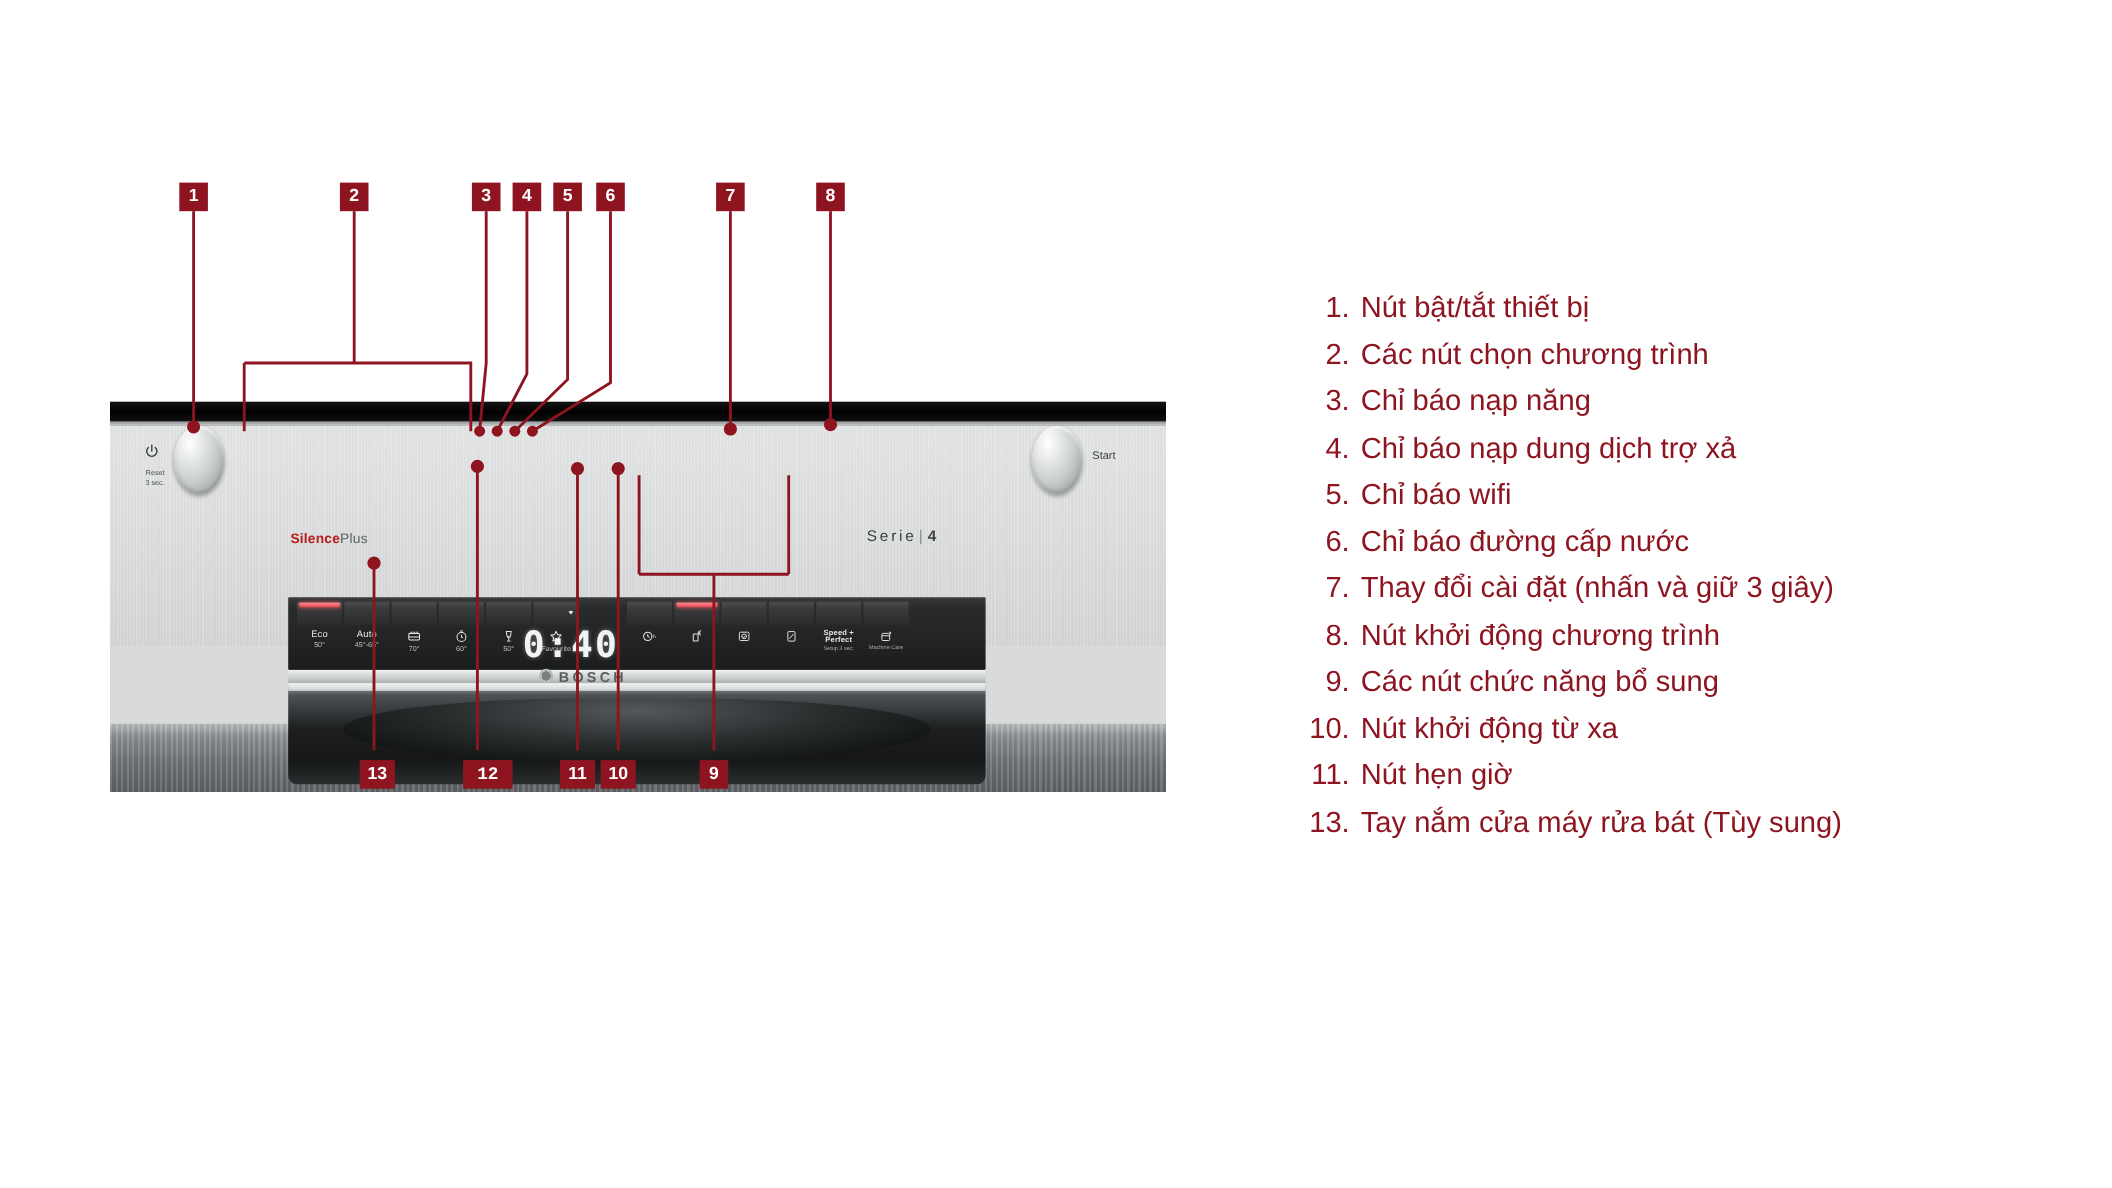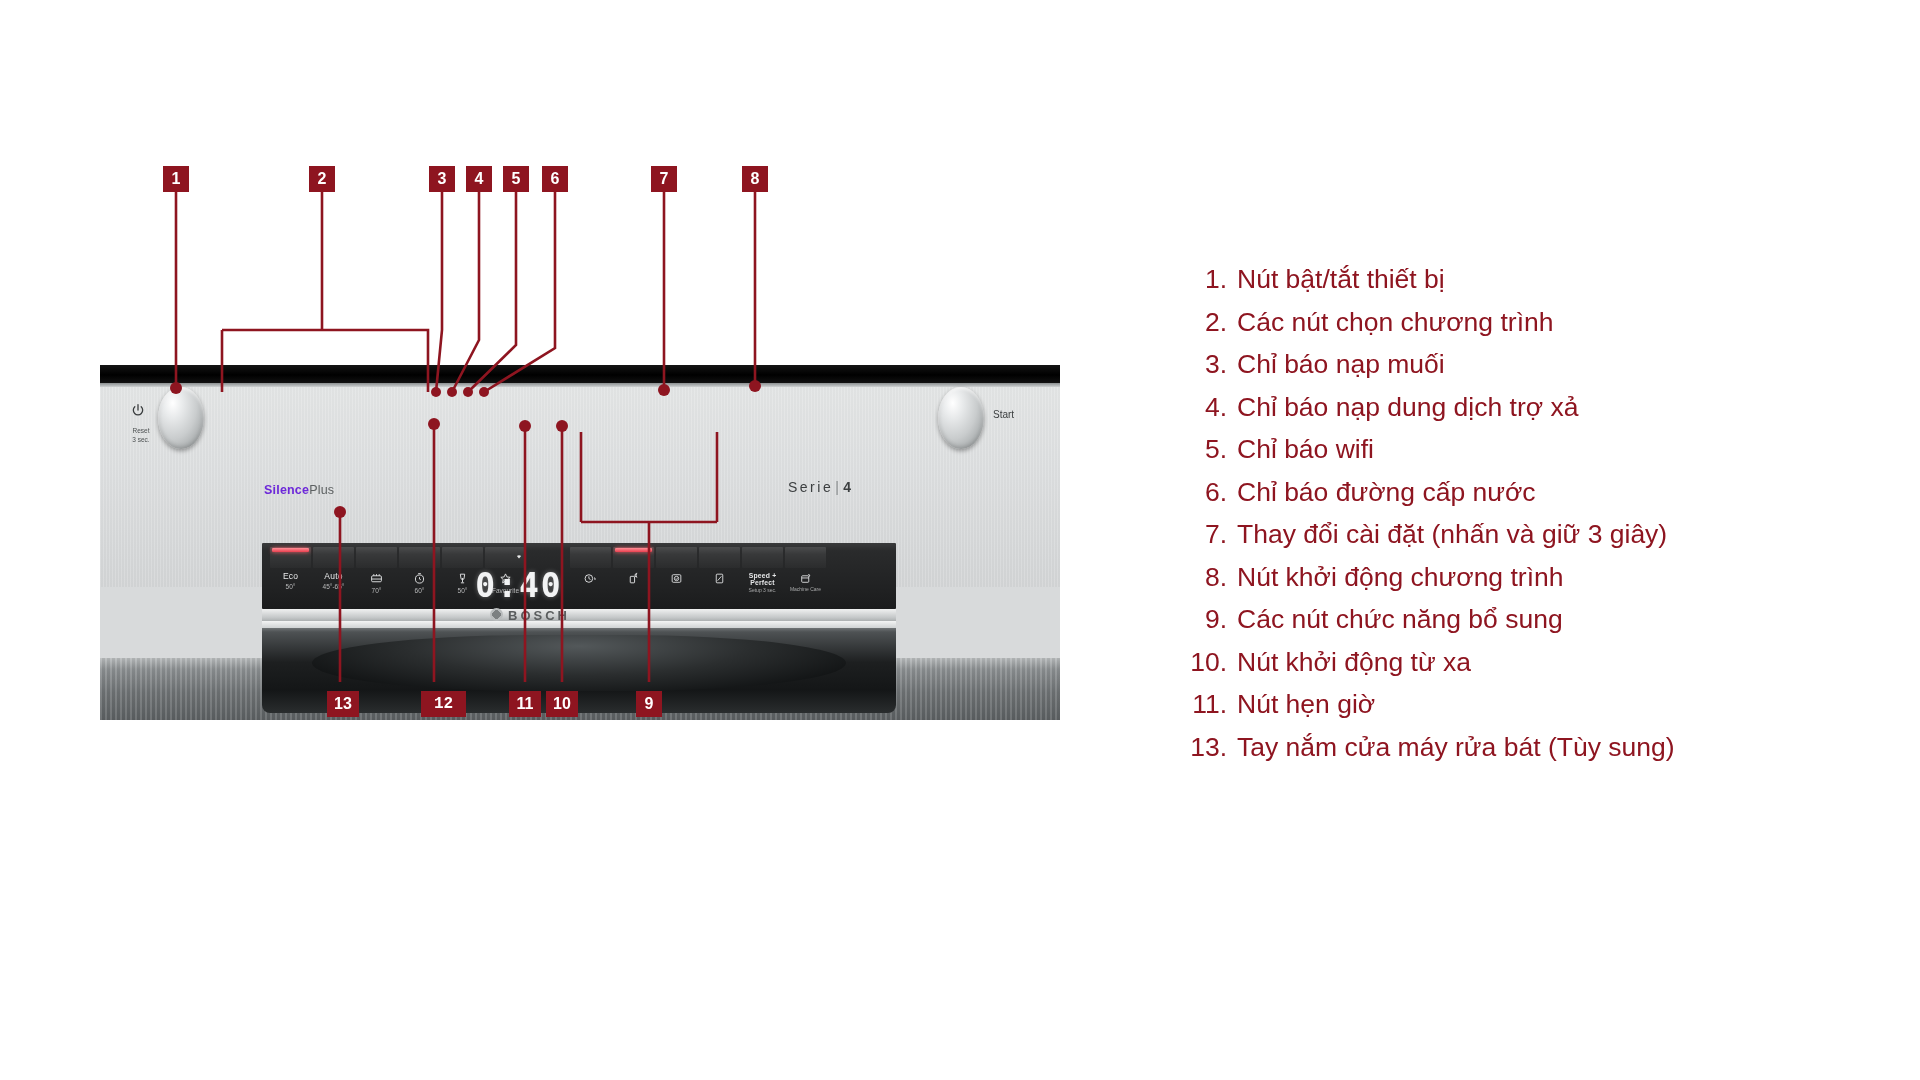--- a/index.html
+++ b/index.html
@@ -101,21 +101,21 @@
       radial-gradient(ellipse at 32% 26%, #ffffff 0%, #e9ebec 22%, #c9cccd 55%, #a8acad 78%, #8d9192 100%);
     box-shadow:0 2px 4px rgba(0,0,0,.35), inset 0 -2px 4px rgba(0,0,0,.18), inset 0 2px 3px rgba(255,255,255,.8);
   }
   .knob.left{left:58px;top:22px;width:46px;height:62px;}
   .knob.right{left:838px;top:22px;width:46px;height:62px;}
   .pwr-glyph{position:absolute;left:31px;top:38px;width:14px;height:14px;color:#3b3e3f;}
   .reset-lab{position:absolute;left:24px;top:62px;font-size:6.5px;color:#4c5051;line-height:1.35;text-align:center;width:34px;}
   .start-lab{position:absolute;left:893px;top:44px;font-size:10px;color:#3b3e3f;}
 
   .silence{position:absolute;left:164px;top:118px;font-size:12.5px;color:#4b4e4f;letter-spacing:.2px;}
-  .silence b{font-weight:700;color:#6d28d9;}
+  .silence b{font-weight:700;color:#b91c1c;}
   .silence span{font-weight:400;color:#5c6061;}
   .serie{position:absolute;left:688px;top:114px;font-size:14px;color:#3c3f40;letter-spacing:2.5px;}
   .serie .bar{color:#888c8d;margin:0 2px;}
   .serie b{font-weight:700;letter-spacing:0;}
 
   .bosch-bar{
     position:absolute;left:162px;top:244px;width:634px;height:14px;
     background:linear-gradient(180deg,#f0f1f1,#c5c8c9 60%,#9ea2a3);
   }
   .bosch-logo{
@@ -399,21 +399,21 @@
     <div class="row">
       <div class="num">1.</div>
       <div class="txt">Nút bật/tắt thiết bị</div>
     </div>
     <div class="row">
       <div class="num">2.</div>
       <div class="txt">Các nút chọn chương trình</div>
     </div>
     <div class="row">
       <div class="num">3.</div>
-      <div class="txt">Chỉ báo nạp muối</div>
+      <div class="txt">Chỉ báo nạp năng</div>
     </div>
     <div class="row">
       <div class="num">4.</div>
       <div class="txt">Chỉ báo nạp dung dịch trợ xả</div>
     </div>
     <div class="row">
       <div class="num">5.</div>
       <div class="txt">Chỉ báo wifi</div>
     </div>
     <div class="row">

